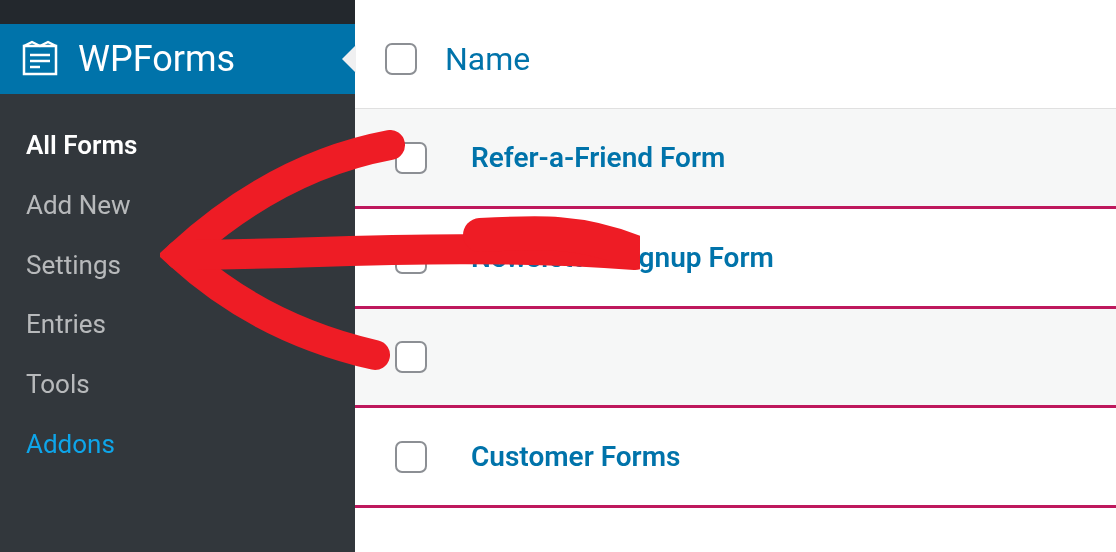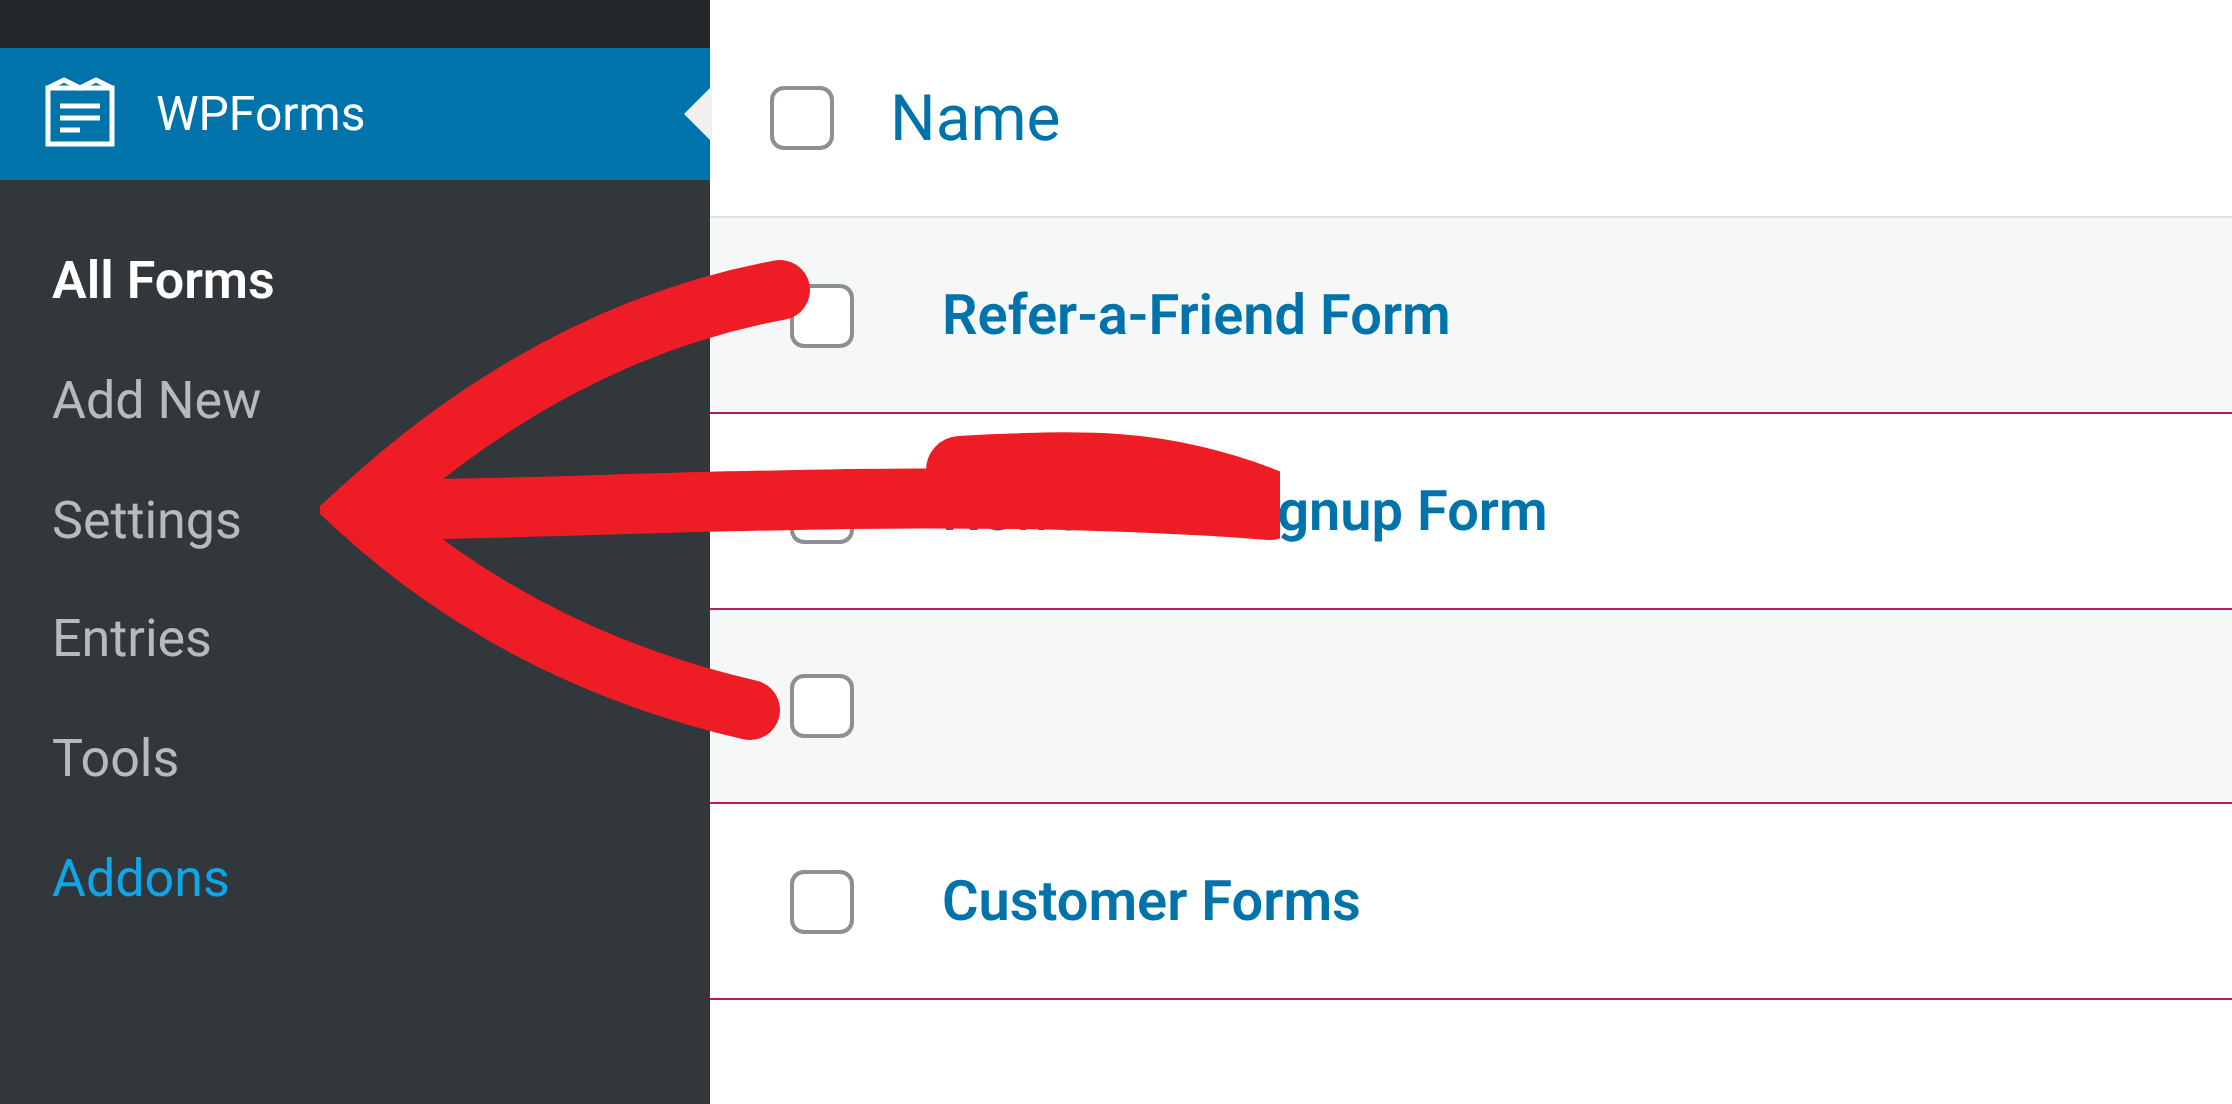--- a/index.html
+++ b/index.html
@@ -47,21 +47,21 @@
       border-bottom: 14px solid transparent;
       border-right: 14px solid #f0f0f1;
     }
     .wpforms-icon {
       width: 40px;
       height: 38px;
       margin-right: 18px;
       flex-shrink: 0;
     }
     .sidebar-main-label {
-      font-size: 24px;
+      font-size: 36px;
       font-weight: 400;
     }
     .sidebar-sub {
       padding-top: 22px;
     }
     .sidebar-sub-item {
       display: block;
       padding: 13px 26px;
       color: rgba(255,255,255,0.65);
       font-size: 26px;
@@ -84,21 +84,21 @@
     .table-header {
       padding: 40px 30px 30px 30px;
       border-bottom: 1px solid #e0e0e0;
       display: flex;
       align-items: center;
     }
     .table-row {
       padding: 32px 30px 32px 40px;
       display: flex;
       align-items: center;
-      border-bottom: 1px solid #be185d;
+      border-bottom: 3px solid #be185d;
     }
     .table-row.alt {
       background: #f6f7f7;
     }
     .checkbox {
       width: 32px;
       height: 32px;
       border: 2px solid #8c8f94;
       border-radius: 7px;
       background: #fff;

